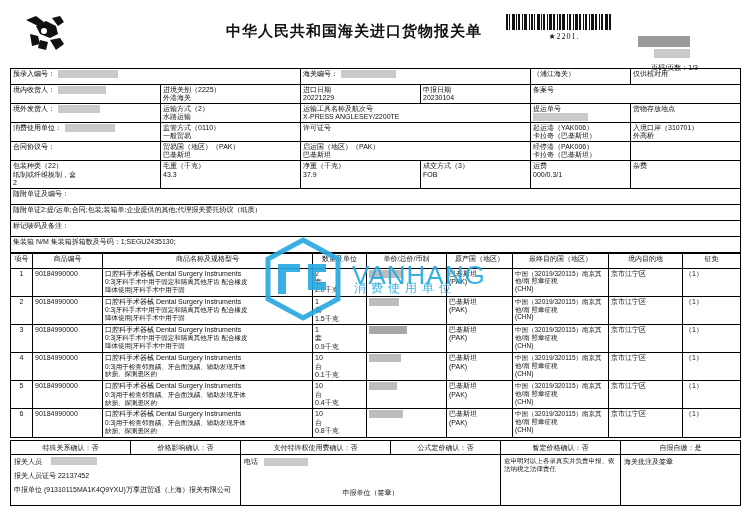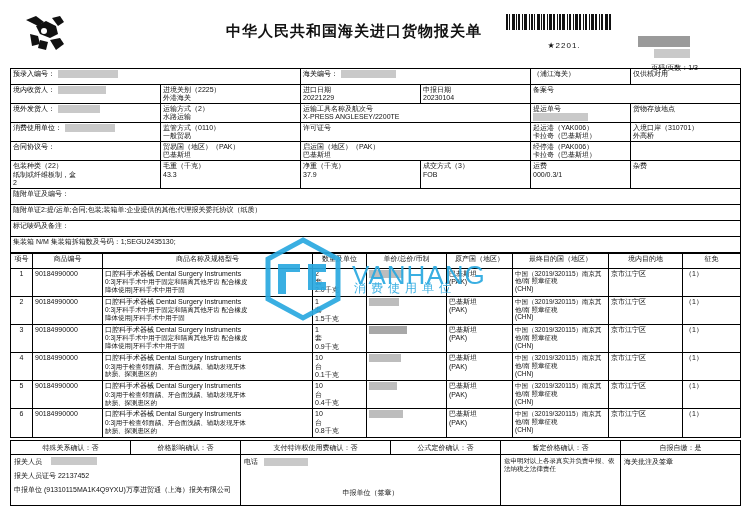--- a/index.html
+++ b/index.html
@@ -33,22 +33,22 @@
     font-weight:bold;
     letter-spacing:1px;
     font-family:"Liberation Serif","DejaVu Serif",serif;
   }
   .barcode{
     position:absolute;right:86px;top:14px;width:116px;height:20px;
   }
   .barcode .bars{display:flex;height:16px;width:116px;gap:0;}
   .barcode .bars i{display:block;height:16px;background:#111;}
   .barcode .num{
-    font-size:8px;font-family:Liberation Sans, sans-serif;
-    letter-spacing:1px;margin-top:11px;text-align:center;
+    font-size:8px;font-family:Liberation Serif, serif;
+    letter-spacing:1px;margin-top:2px;text-align:center;
   }
   .redact{
     background:#c9c9c9;display:inline-block;vertical-align:middle;
   }
   .redact.dark{background:#9a9a9a;}
   .hdr-redact1{position:absolute;right:18px;top:36px;width:52px;height:11px;}
   .hdr-redact2{position:absolute;right:18px;top:49px;width:36px;height:9px;}
   .pageno{
     position:absolute;right:10px;top:63px;font-size:7px;
   }

